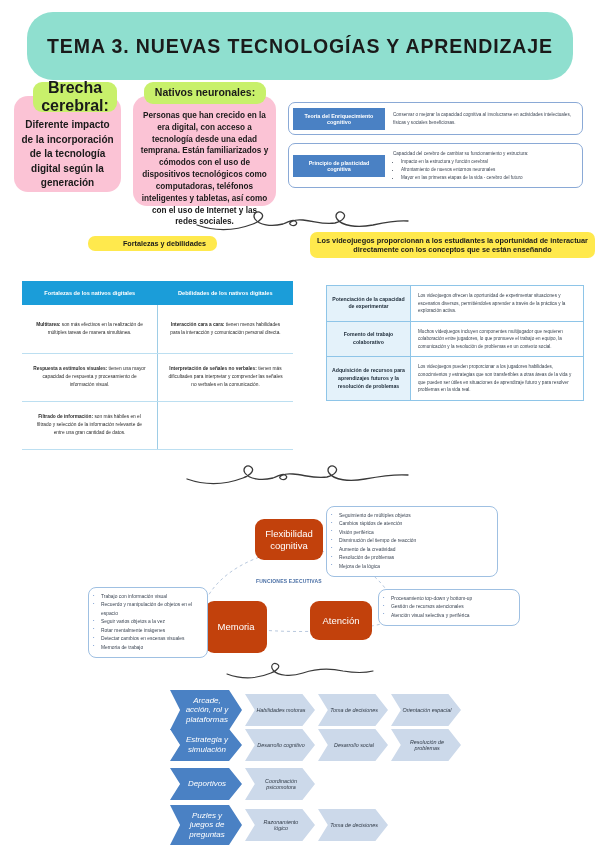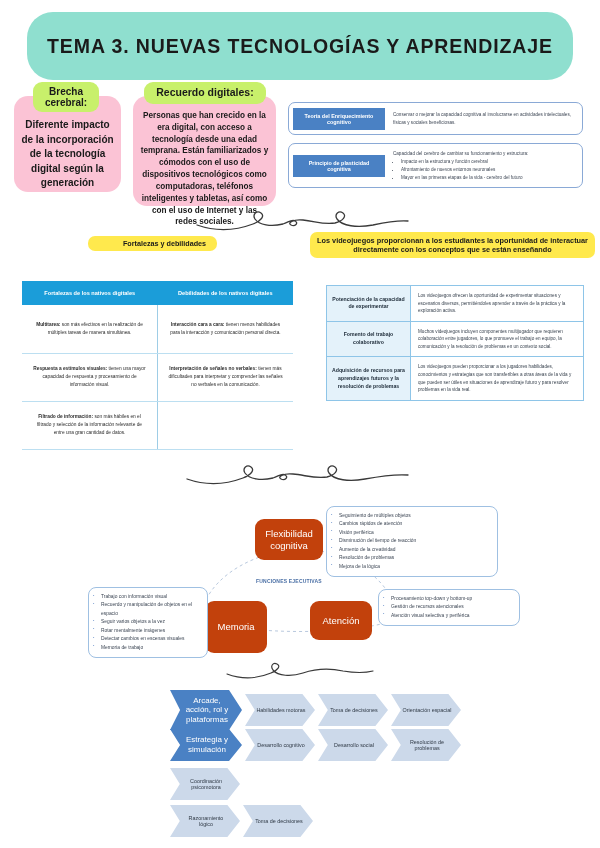--- a/index.html
+++ b/index.html
@@ -41,21 +41,21 @@
     border-radius: 9px;
     text-align: center;
     font-weight: 700;
     color: #1a1a1a;
     display: flex; align-items: center; justify-content: center;
     line-height: 1.12;
   }
 
   #brecha-card { left: 14px; top: 96px; width: 107px; height: 96px;
                  font-size: 10px; line-height: 1.45; padding: 22px 7px 6px; }
-  #brecha-tag  { left: 33px; top: 82px; width: 66px; height: 30px; font-size: 10px; }
+  #brecha-tag  { left: 33px; top: 82px; width: 84px; height: 30px; font-size: 16px; }
 
   #nativos-card { left: 133px; top: 96px; width: 143px; height: 110px;
                   font-size: 8.2px; line-height: 1.44; padding: 14px 7px 16px; }
   #nativos-tag  { left: 144px; top: 82px; width: 122px; height: 22px; font-size: 10.5px; }
 
   
   .info-box {
     position: absolute;
     border: 1px solid #8aa9d6;
     border-radius: 7px;
@@ -150,20 +150,21 @@
     font-size: 5px; font-weight: 700; color: #4a6fa5; letter-spacing: .2px;
   }
 
   
   .chev-row { position: absolute; display: flex; align-items: center; }
   .chev {
     position: relative; height: 32px;
     display: flex; align-items: center; justify-content: center;
     text-align: center; line-height: 1.2;
     margin-right: 3px;
+    font-style: italic;
   }
   .chev.lead {
     background: #4a81c4; color: #fff; font-size: 8px; width: 72px;
     clip-path: polygon(0 0, 82% 0, 100% 50%, 82% 100%, 0 100%, 14% 50%);
   }
   .chev.step {
     background: #ccd9ea; color: #303a46; font-size: 5.4px; width: 70px;
     clip-path: polygon(0 0, 82% 0, 100% 50%, 82% 100%, 0 100%, 14% 50%);
   }
   .chev span { padding: 0 9px 0 11px; display: block; }
@@ -181,21 +182,21 @@
 </div>
 
 <div class="pink-card" id="brecha-card">
   <span>Diferente impacto de la incorporación de la tecnología digital según la generación</span>
 </div>
 <div class="green-tag" id="brecha-tag">Brecha cerebral:</div>
 
 <div class="pink-card" id="nativos-card">
   <span>Personas que han crecido en la era digital, con acceso a tecnología desde una edad temprana. Están familiarizados y cómodos con el uso de dispositivos tecnológicos como computadoras, teléfonos inteligentes y tabletas, así como con el uso de Internet y las redes sociales.</span>
 </div>
-<div class="green-tag" id="nativos-tag">Recuerdo digitales:</div>
+<div class="green-tag" id="nativos-tag">Nativos neuronales:</div>
 
 <div class="info-box" id="box-enriquecimiento">
   <div class="label">Teoría del Enriquecimiento cognitivo</div>
   <div class="body">
     <div>Conservar o mejorar la capacidad cognitiva al involucrarse en actividades intelectuales, físicas y sociales beneficiosas.</div>
   </div>
 </div>
 
 <div class="info-box" id="box-plasticidad">
   <div class="label">Principio de plasticidad cognitiva</div>
@@ -344,25 +345,31 @@
     </div>
   <div class="chev step">
       <span>Desarrollo social</span>
     </div>
   <div class="chev step">
       <span>Resolución de problemas</span>
     </div>
 </div>
 
 <div class="chev-row" id="row3">
+  <div class="chev lead">
+      <span>Deportivos</span>
+    </div>
   <div class="chev step">
       <span>Coordinación psicomotora</span>
     </div>
 </div>
 
 <div class="chev-row" id="row4">
+  <div class="chev lead">
+      <span>Puzles y juegos de preguntas</span>
+    </div>
   <div class="chev step">
       <span>Razonamiento lógico</span>
     </div>
   <div class="chev step">
       <span>Toma de decisiones</span>
     </div>
 </div>
 
 </body></html>

